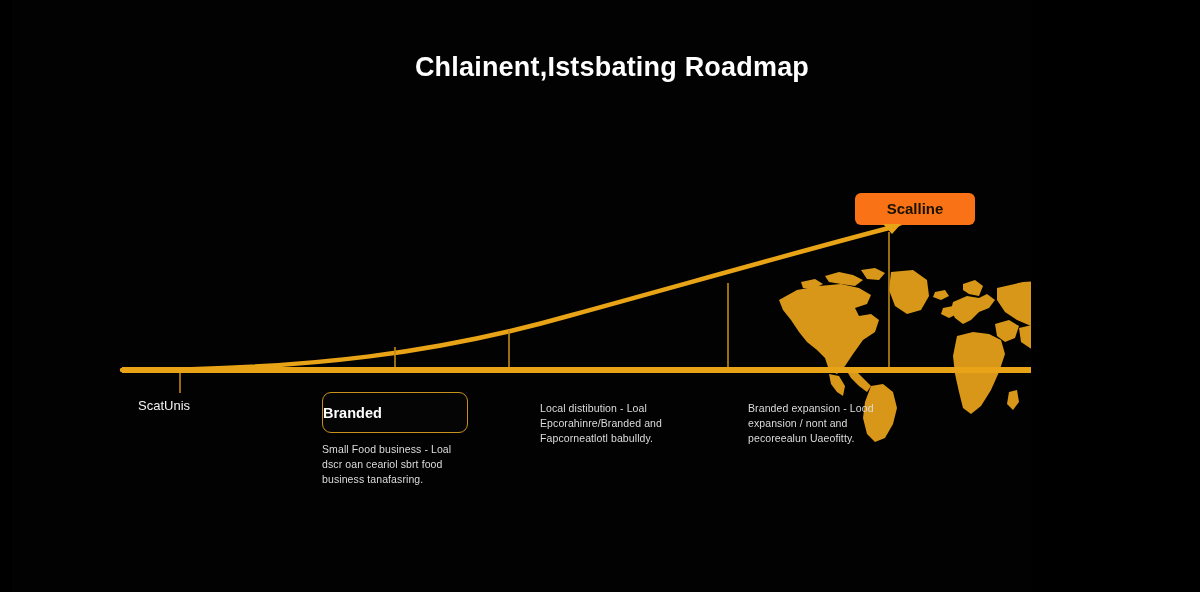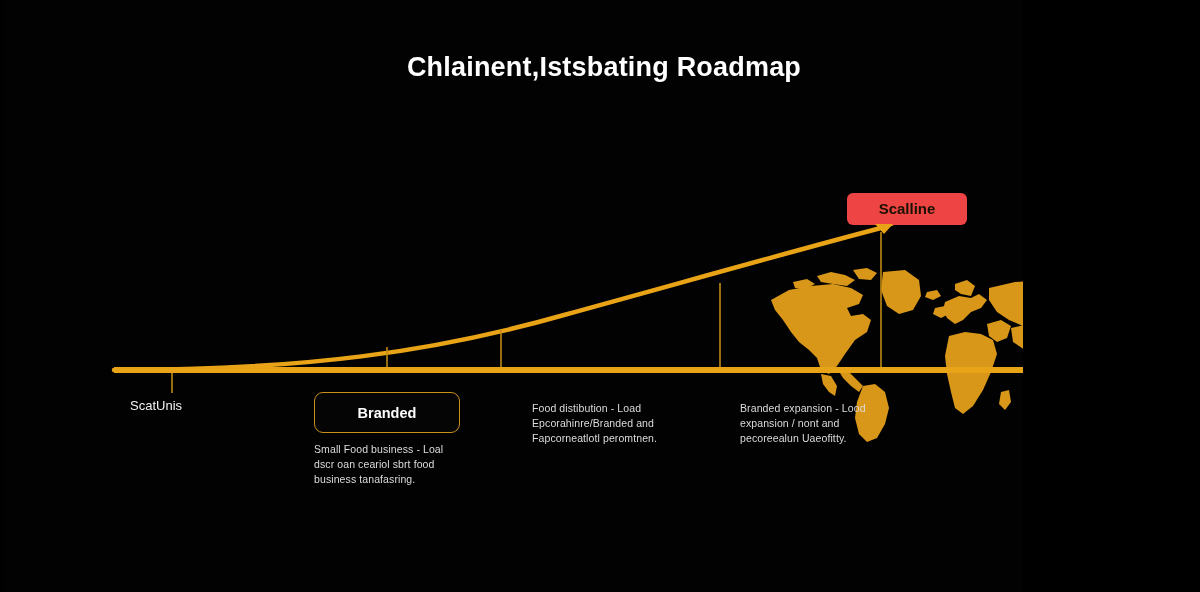--- a/index.html
+++ b/index.html
@@ -11,21 +11,21 @@
     width: 1200px;
     height: 592px;
     position: relative;
     overflow: hidden;
     font-family: "Liberation Sans", sans-serif;
     background: #000000;
   }
 
   #stage {
     position: absolute;
-    left: 4px; top: 0;
+    left: 12px; top: 0;
     width: 1019px;
     height: 592px;
     background: #020202;
     overflow: hidden;
   }
 
   
   #title {
     position: absolute;
     left: 0;
@@ -57,21 +57,21 @@
     height: 592px;
   }
 
   
   #peak-badge {
     position: absolute;
     left: 843px;
     top: 193px;
     min-width: 92px;
     padding: 7px 14px 8px 14px;
-    background: #ef4444;
+    background: #f97316;
     border-radius: 6px;
     color: #1a1200;
     font-size: 15px;
     font-weight: bold;
     text-align: center;
     white-space: nowrap;
     line-height: 1.15;
   }
   #peak-badge .tail {
     position: absolute;
@@ -104,21 +104,21 @@
     width: 146px;
     height: 41px;
     border: 1.4px solid #C8911A;
     border-radius: 9px;
     background: #050505;
     color: #ffffff;
     font-size: 14.5px;
     font-weight: bold;
     display: flex;
     align-items: center;
-    justify-content: center;
+    justify-content: flex-start;
     white-space: nowrap;
   }
   .milestone .desc {
     margin-top: 9px;
     width: 158px;
     color: #dcdcdc;
     font-size: 10.5px;
     line-height: 15px;
     letter-spacing: 0.1px;
   }
@@ -220,23 +220,23 @@
     </div>
     <div class="desc">
       <span>Small Food business - Loal</span>
       <span>dscr oan ceariol sbrt food</span>
       <span>business tanafasring.</span>
     </div>
   </div>
 
   <div class="milestone" id="m2">
     <div class="desc">
-      <span>Food distibution - Load</span>
+      <span>Local distibution - Loal</span>
       <span>Epcorahinre/Branded and</span>
-      <span>Fapcorneatlotl peromtnen.</span>
+      <span>Fapcorneatlotl babulldy.</span>
     </div>
   </div>
 
   <div class="milestone" id="m3">
     <div class="desc">
       <span>Branded expansion - Lood</span>
       <span>expansion / nont and</span>
       <span>pecoreealun Uaeofitty.</span>
     </div>
   </div>

